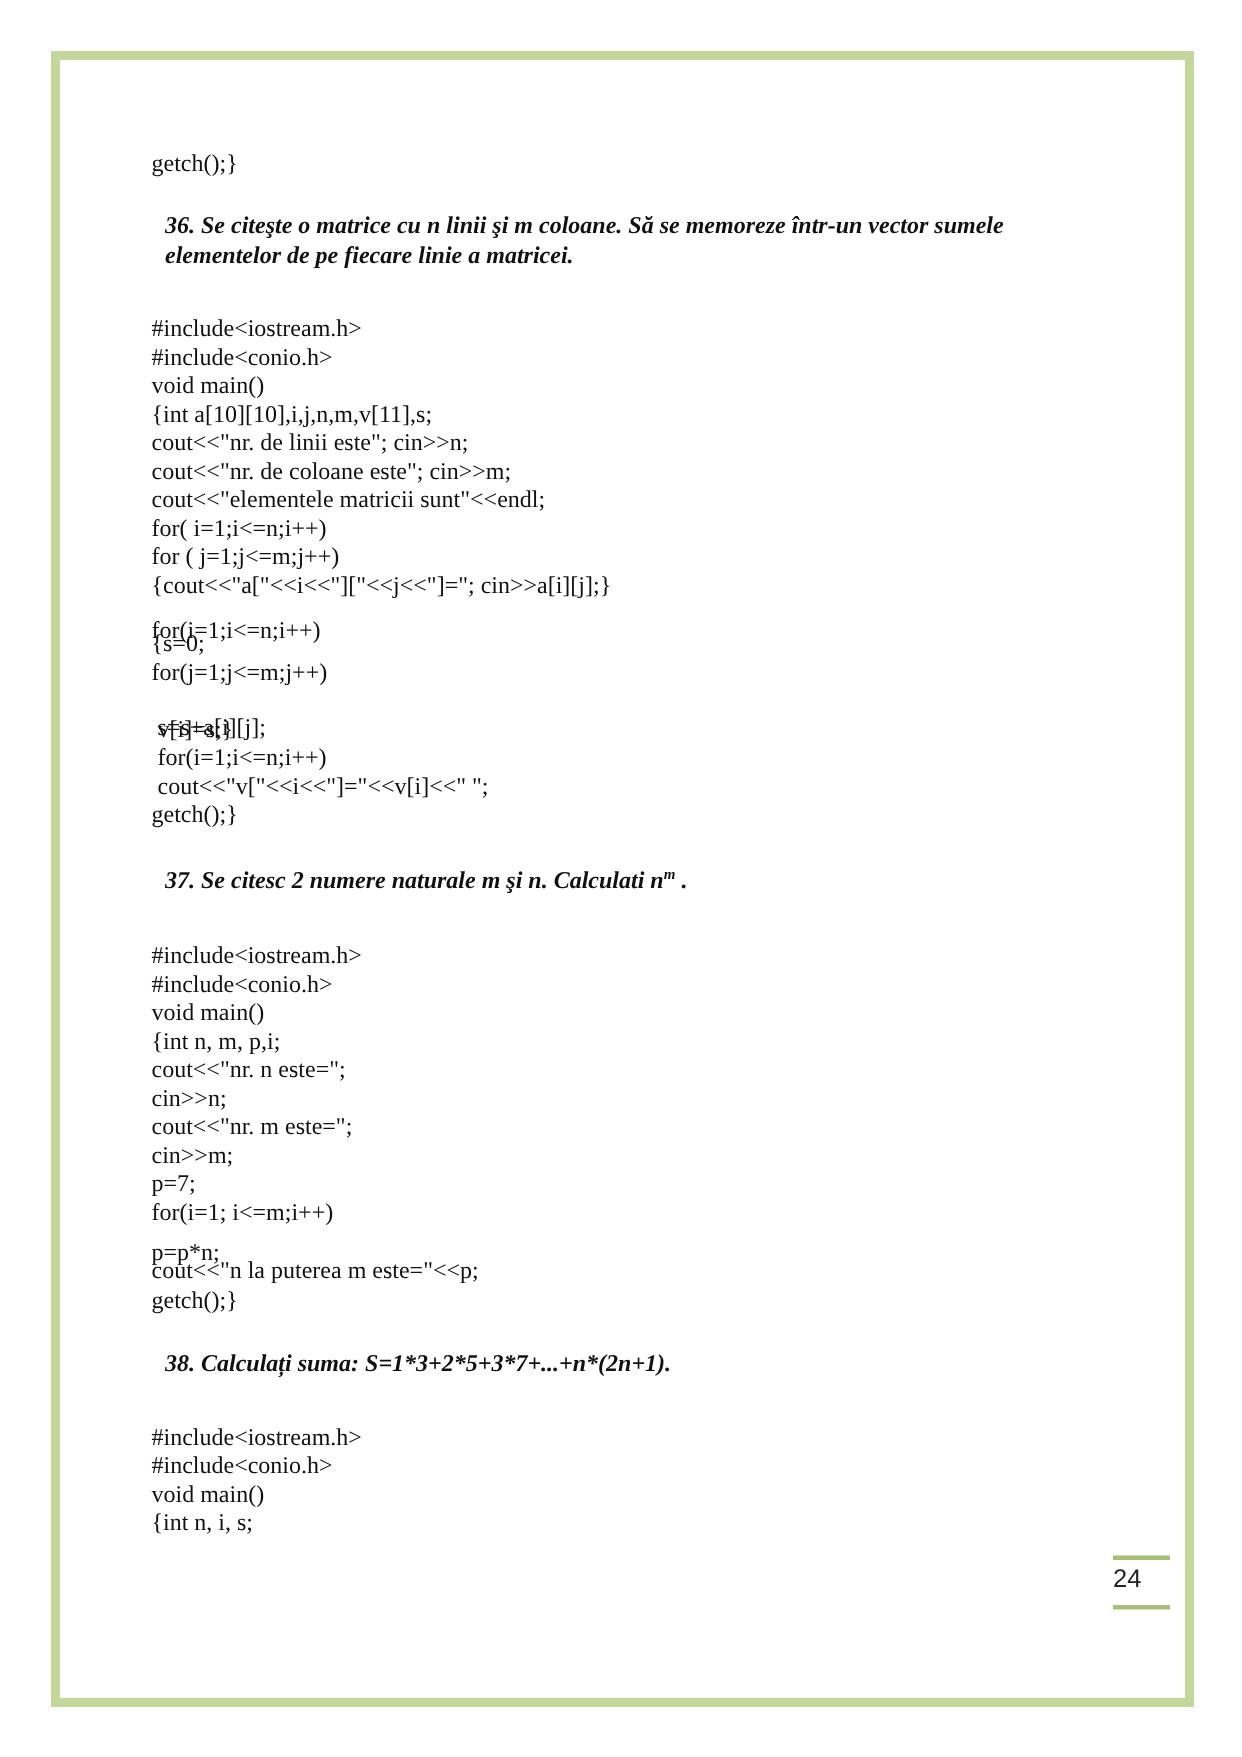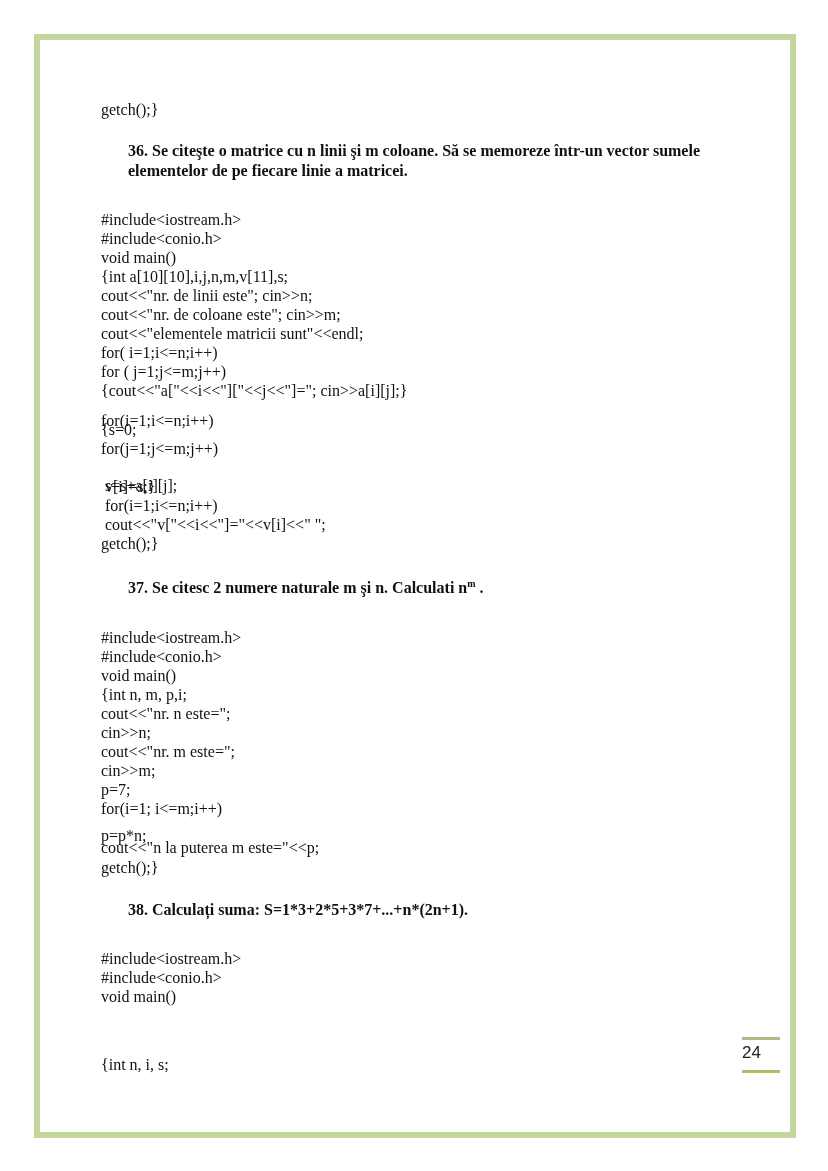--- a/index.html
+++ b/index.html
@@ -8,22 +8,22 @@
     font-family:"Liberation Serif", serif; color:#111;
   }
   .frame {
     position:absolute; left:34px; top:34px; width:750px; height:1092px;
     border:6px solid #c3d69b; box-sizing:content-box;
   }
   .line {
     position:absolute; left:101px; font-size:16px; line-height:19px; white-space:pre;
   }
   .heading {
-    position:absolute; left:128px; font-size:16px; font-weight:bold; line-height:20px;
-    width:620px; white-space:normal;
+    position:absolute; left:110px; font-size:16px; font-weight:bold; line-height:20px;
+    width:620px; white-space:normal;font-style:italic;
   }
   .pagenum {
     position:absolute; left:723px; top:1037px; width:38px; text-align:right;
     font-family:"Liberation Sans", sans-serif; font-size:17px; color:#222;
   }
   .pn-rule { position:absolute; left:742px; width:38px; height:3px; background:#a8bf7a; }
   sup { font-size:10px; }
 </style>
 </head>
 <body>
@@ -67,17 +67,17 @@
 <div class="line" style="top:799px">for(i=1; i&lt;=m;i++)</div>
 <div class="line" style="top:826px">p=p*n;</div>
 <div class="line" style="top:838px">cout&lt;&lt;"n la puterea m este="&lt;&lt;p;</div>
 <div class="line" style="top:858px">getch();}</div>
 
 <div class="heading" style="top:900px">38. Calculați suma: S=1*3+2*5+3*7+...+n*(2n+1).</div>
 
 <div class="line" style="top:949px">#include&lt;iostream.h&gt;</div>
 <div class="line" style="top:968px">#include&lt;conio.h&gt;</div>
 <div class="line" style="top:987px">void main()</div>
-<div class="line" style="top:1055px">{int n, i, s;</div>
+<div class="line" style="top:1006px">{int n, i, s;</div>
 
 <div class="pn-rule" style="top:1037px"></div>
 <div class="pagenum" style="top:1043px">24</div>
 <div class="pn-rule" style="top:1070px"></div>
 
 </body></html>

